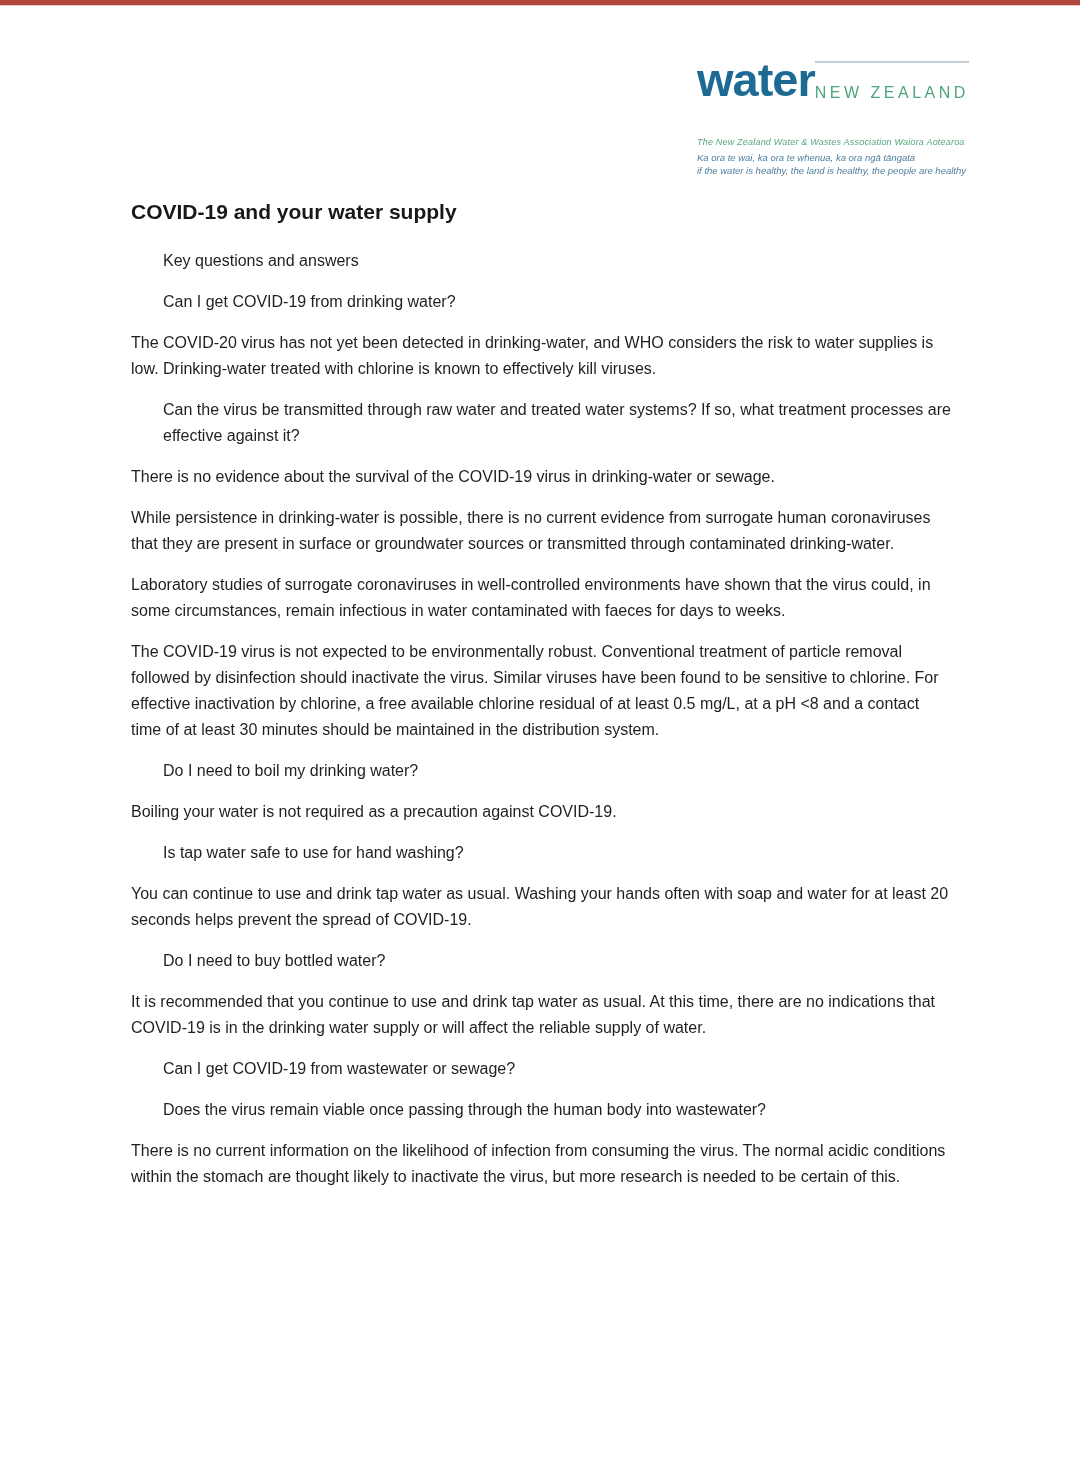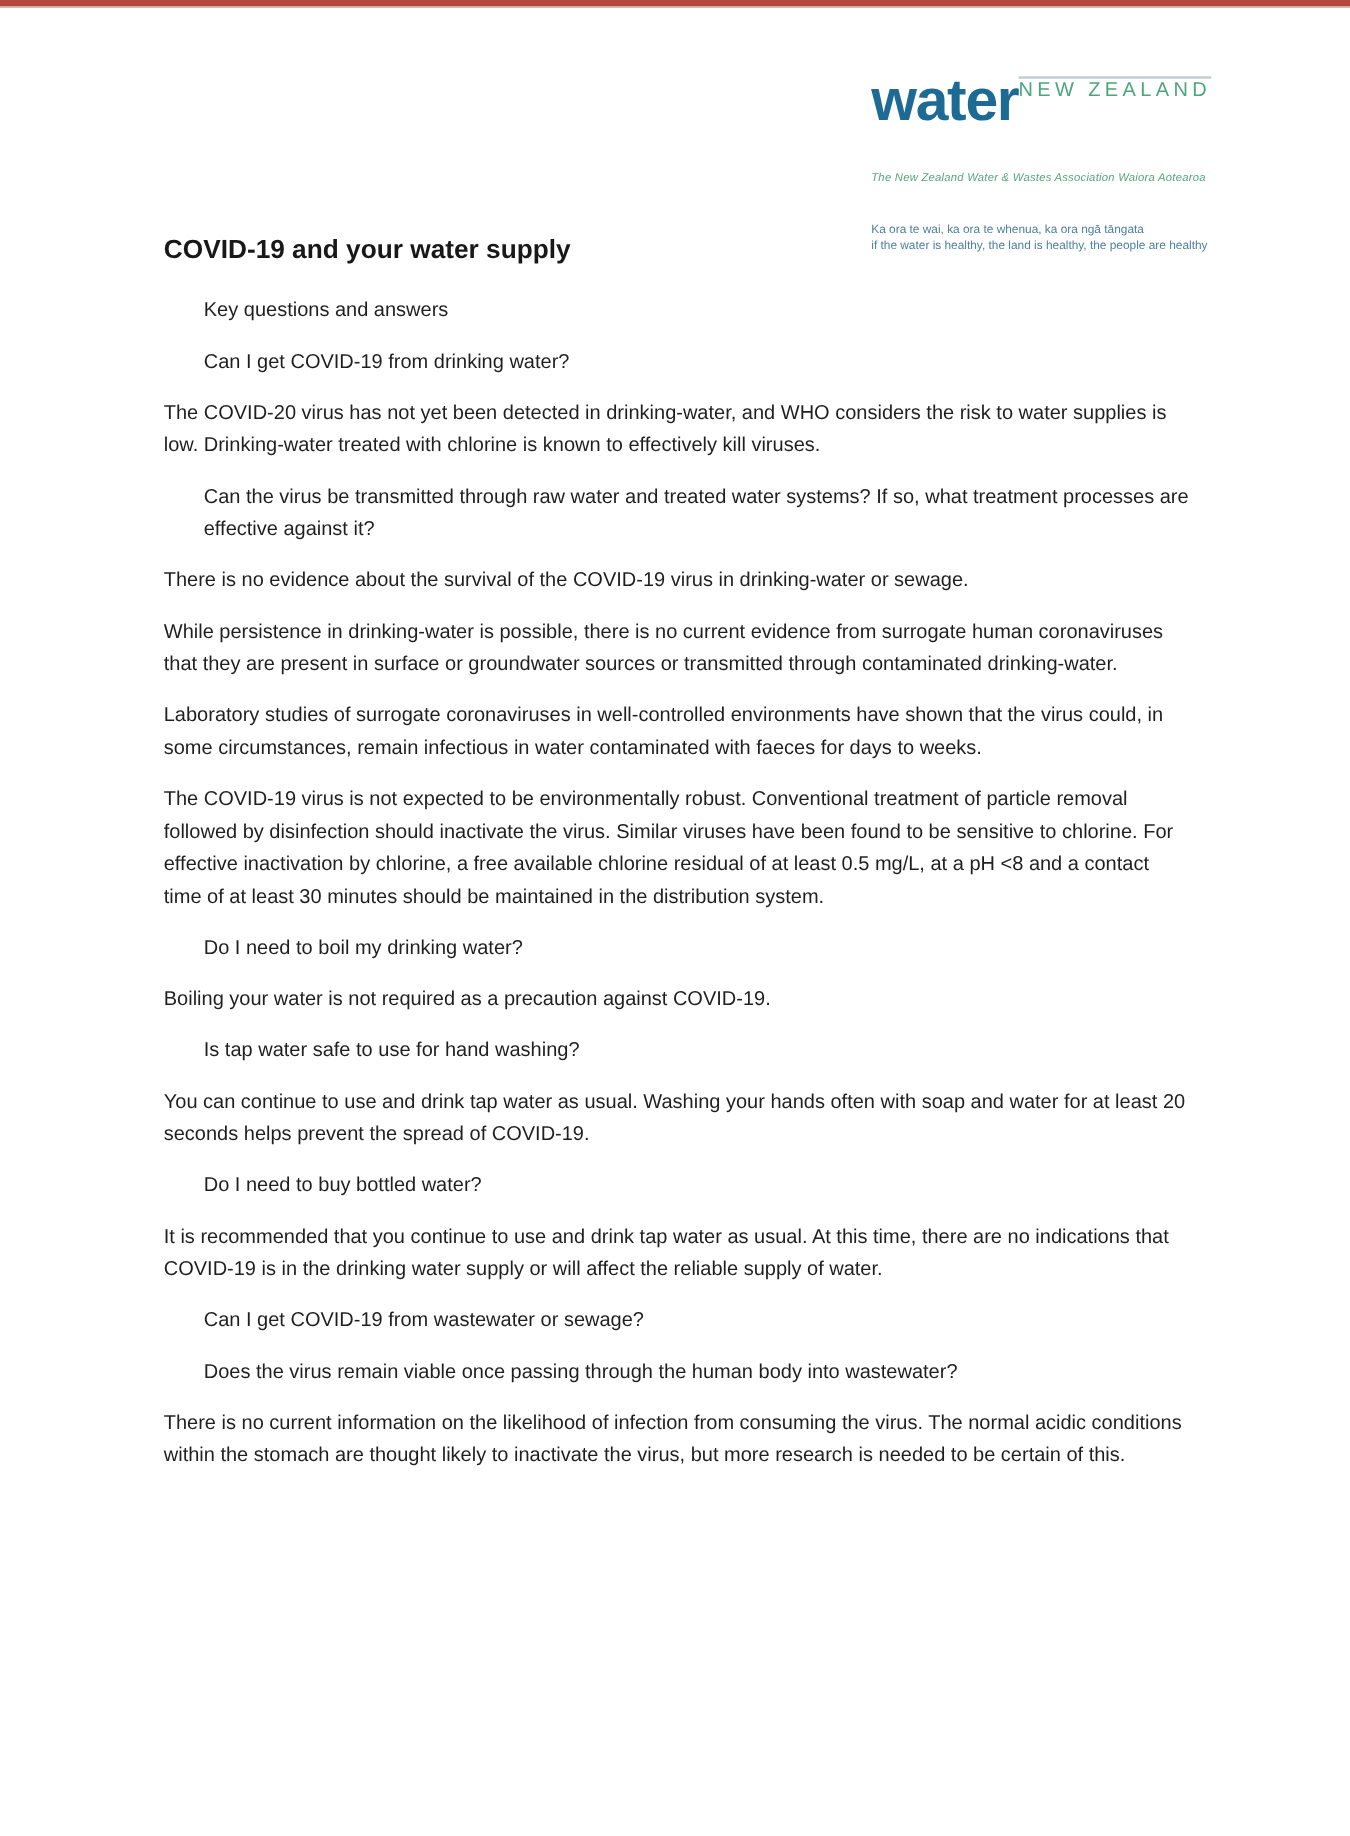--- a/index.html
+++ b/index.html
@@ -21,35 +21,35 @@
     position:absolute; top:58px; left:697px; width:262px;
   }
   .logo-row { display:flex; align-items:flex-start; }
   .logo-textcol { display:flex; }
   .wordmark {
     font-size:47px; font-weight:bold; color:#1d6a94;
     line-height:44px; letter-spacing:-1px;
   }
   .region {
     font-size:16px; color:#4ea57b; letter-spacing:3.5px;
-    border-top:2px solid #c3ced4; margin-top:3px; padding-top:1px;
+    border-top:2px solid #c3ced4; margin-top:3px; padding-top:21px;
     white-space:nowrap;
   }
   .swoosh { width:96px; height:74px; margin-left:4px; margin-top:2px; }
   .assoc {
     font-size:9px; font-style:italic; color:#55a67c;
     margin-top:3px; white-space:nowrap; letter-spacing:0.2px;
   }
-  .taglines { margin-top:30px; }
+  .taglines { margin-top:4px;font-style:italic; }
   .tagline {
     font-size:9.5px; color:#4e7e9e; line-height:13px; white-space:nowrap;
   }
   
   .content {
-    position:absolute; left:131px; top:188px; width:820px;
+    position:absolute; left:131px; top:200px; width:820px;
   }
   .doc-title {
     font-size:21px; font-weight:bold; margin:0 0 24px 0; color:#181818;
   }
   .content p {
     font-size:16px; line-height:26px; margin:0 0 15px 0;
   }
   .content p.heading, .content p.question { font-weight:normal;margin-left:32px; }
 </style>
 </head>

